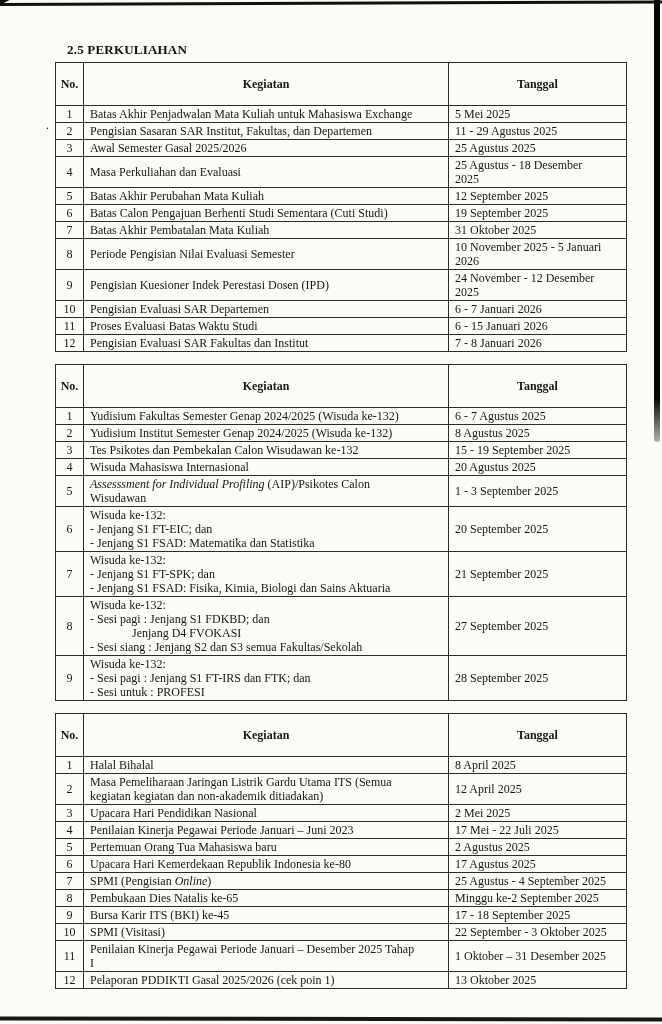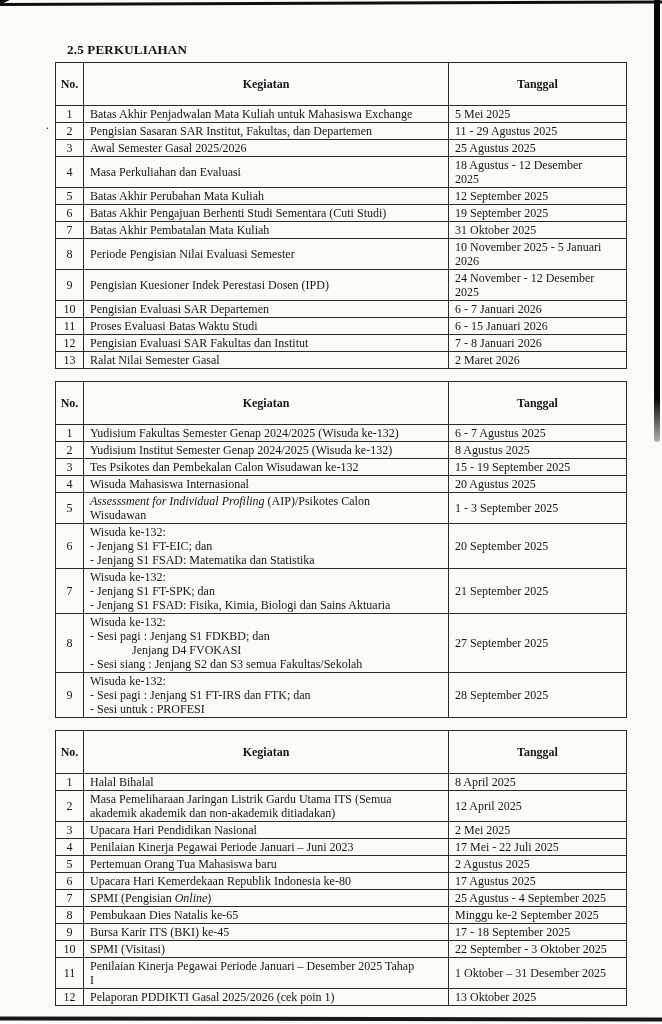--- a/index.html
+++ b/index.html
@@ -105,37 +105,37 @@
               <td class="tgl">
                 <div class="tline">25 Agustus 2025</div>
               </td>
             </tr>
             <tr>
               <td class="no">4</td>
               <td class="keg">
                 <div class="kline">Masa Perkuliahan dan Evaluasi</div>
               </td>
               <td class="tgl">
-                <div class="tline">18 Agustus - 12 Desember</div>
+                <div class="tline">25 Agustus - 18 Desember</div>
                 <div class="tline">2025</div>
               </td>
             </tr>
             <tr>
               <td class="no">5</td>
               <td class="keg">
                 <div class="kline">Batas Akhir Perubahan Mata Kuliah</div>
               </td>
               <td class="tgl">
                 <div class="tline">12 September 2025</div>
               </td>
             </tr>
             <tr>
               <td class="no">6</td>
               <td class="keg">
-                <div class="kline">Batas Akhir Pengajuan Berhenti Studi Sementara (Cuti Studi)</div>
+                <div class="kline">Batas Calon Pengajuan Berhenti Studi Sementara (Cuti Studi)</div>
               </td>
               <td class="tgl">
                 <div class="tline">19 September 2025</div>
               </td>
             </tr>
             <tr>
               <td class="no">7</td>
               <td class="keg">
                 <div class="kline">Batas Akhir Pembatalan Mata Kuliah</div>
               </td>
@@ -181,29 +181,20 @@
                 <div class="tline">6 - 15 Januari 2026</div>
               </td>
             </tr>
             <tr>
               <td class="no">12</td>
               <td class="keg">
                 <div class="kline">Pengisian Evaluasi SAR Fakultas dan Institut</div>
               </td>
               <td class="tgl">
                 <div class="tline">7 - 8 Januari 2026</div>
-              </td>
-            </tr>
-            <tr>
-              <td class="no">13</td>
-              <td class="keg">
-                <div class="kline">Ralat Nilai Semester Gasal</div>
-              </td>
-              <td class="tgl">
-                <div class="tline">2 Maret 2026</div>
               </td>
             </tr>
           </tbody>
         </table>
       </section>
       <section class="sec">
         <table class="sched">
           <colgroup>
             <col style="width: 28px;">
             <col style="width: 365px;">
@@ -332,21 +323,21 @@
                 <div class="kline">Halal Bihalal</div>
               </td>
               <td class="tgl">
                 <div class="tline">8 April 2025</div>
               </td>
             </tr>
             <tr>
               <td class="no">2</td>
               <td class="keg">
                 <div class="kline">Masa Pemeliharaan Jaringan Listrik Gardu Utama ITS (Semua</div>
-                <div class="kline">akademik akademik dan non-akademik ditiadakan)</div>
+                <div class="kline">kegiatan kegiatan dan non-akademik ditiadakan)</div>
               </td>
               <td class="tgl">
                 <div class="tline">12 April 2025</div>
               </td>
             </tr>
             <tr>
               <td class="no">3</td>
               <td class="keg">
                 <div class="kline">Upacara Hari Pendidikan Nasional</div>
               </td>

